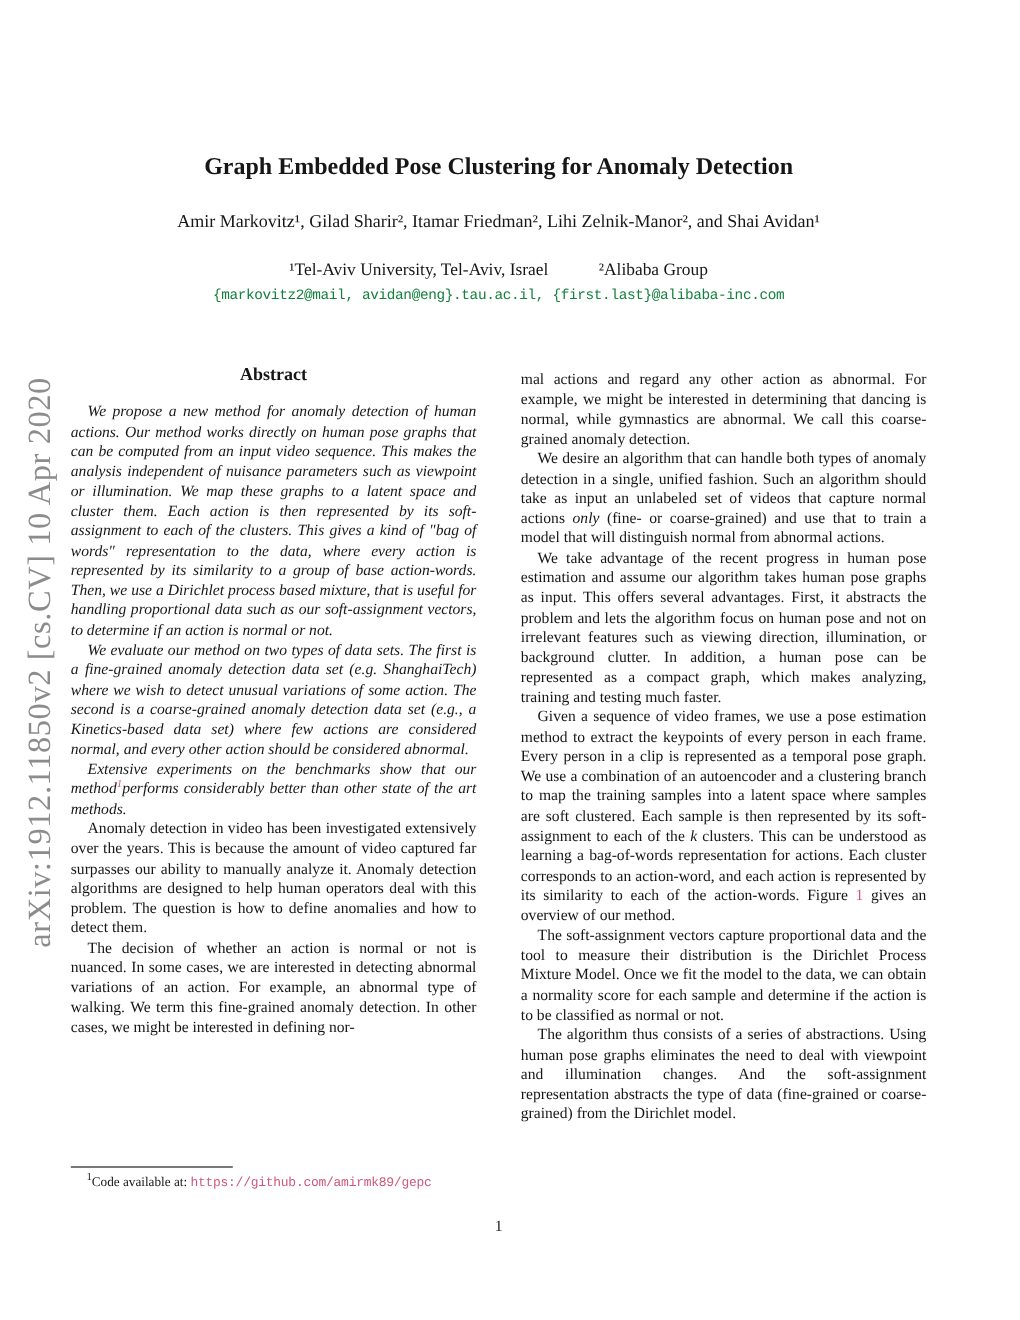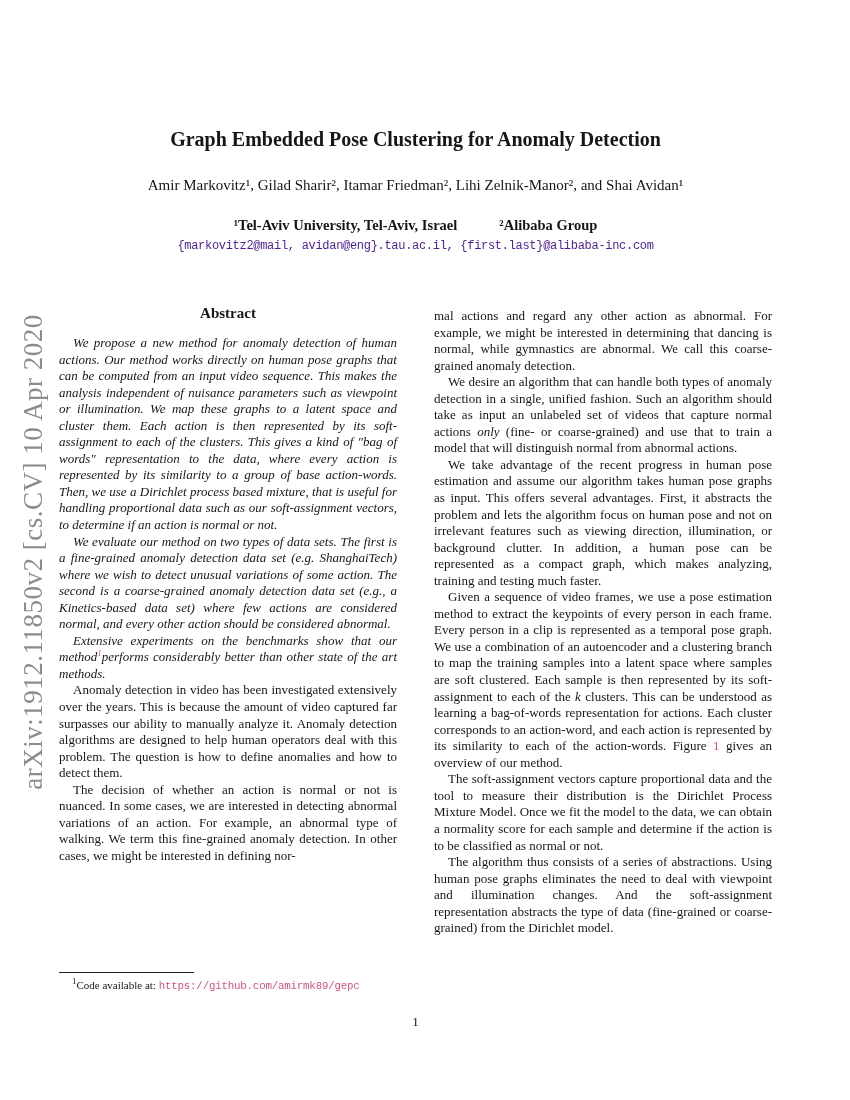--- a/index.html
+++ b/index.html
@@ -41,29 +41,28 @@
   }
   .authors {
     margin-top: 26px;
     font-size: 15px;
     line-height: 19px;
   }
   .affils {
     margin-top: 21px;
     font-size: 14.5px;
     line-height: 18px;
-    font-weight: bold;
   }
   .affil-gap { display: inline-block; width: 42px; }
   .emails {
     margin-top: 5px;
     font-family: "Liberation Mono", monospace;
     font-size: 12px;
     letter-spacing: -0.3px;
-    color: #4c1d95;
+    color: #15803d;
   }
 
   
   .columns {
     position: absolute;
     left: 59px;
     top: 303px;
     width: 713px;
     height: 690px;
     display: flex;

